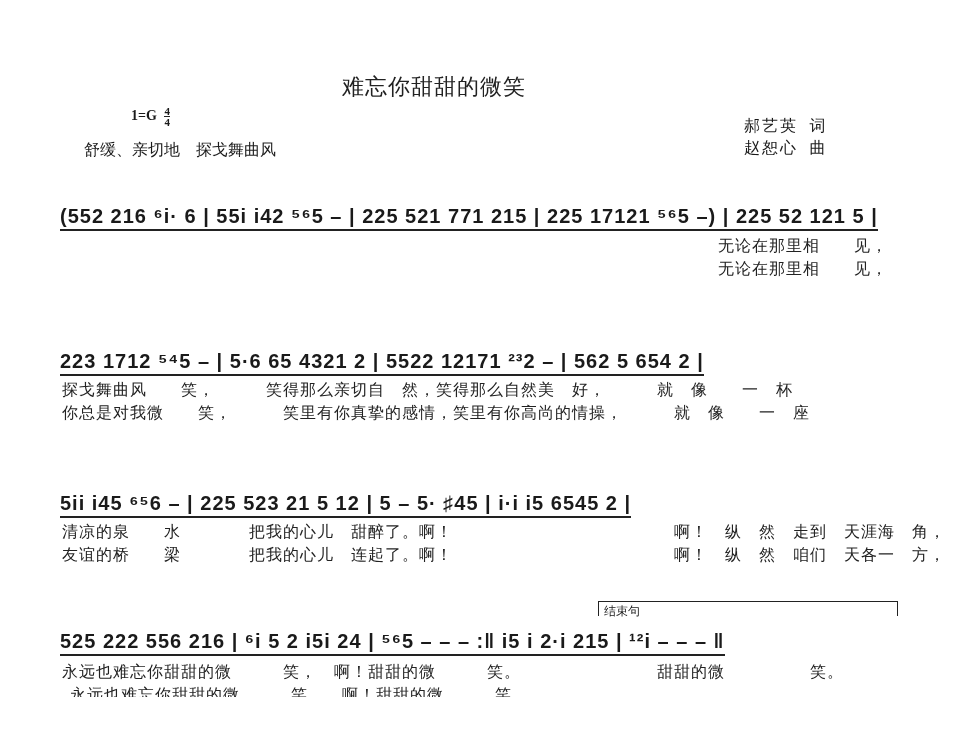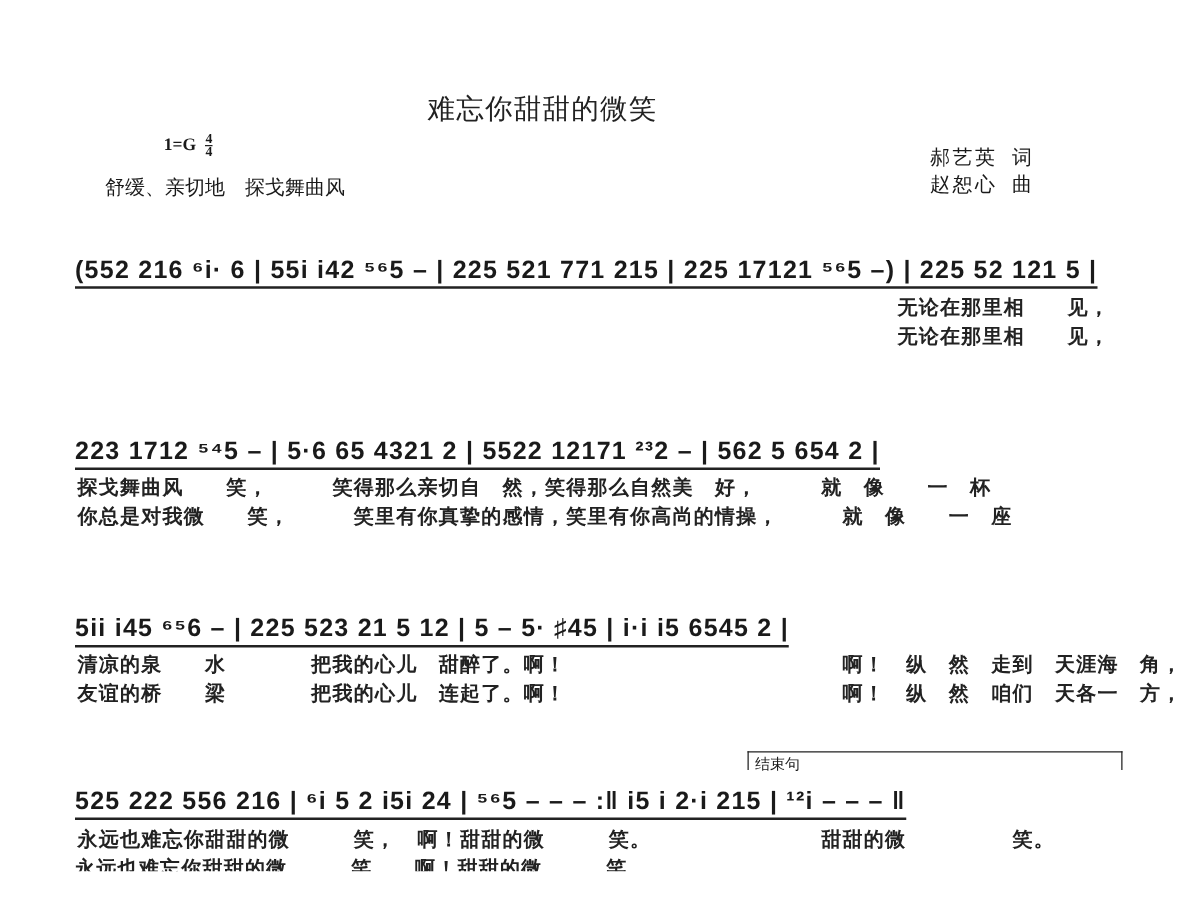--- a/index.html
+++ b/index.html
@@ -8,21 +8,21 @@
   .abs { position:absolute; white-space:nowrap; }
   .title { left:342px; top:72px; font-size:22px; font-family:"DejaVu Sans", sans-serif; letter-spacing:1px; color:#222; }
   .key { left:84px; top:106px; font-size:14px; font-weight:bold; font-family:"Liberation Serif", serif;margin-left:47px; }
   .frac { display:inline-block; vertical-align:middle; text-align:center; font-size:11px; line-height:10px; margin-left:4px; }
   .frac span { display:block; }
   .frac span:first-child { border-bottom:1px solid #222; }
   .tempo { left:84px; top:140px; font-size:16px; }
   .credit { left:744px; font-size:16px; letter-spacing:2px;font-family:Liberation Mono, monospace; }
   .staff { position:absolute; left:60px; width:850px; height:40px; }
   .notes { position:absolute; top:0; left:0; font-family:"Liberation Sans", sans-serif; font-weight:bold; font-size:20px; white-space:nowrap; letter-spacing:1px; }
-  .lyr { position:absolute; font-size:16px; white-space:nowrap; font-family:"DejaVu Serif", serif; letter-spacing:1px; color:#222;font-weight:bold; }
+  .lyr { position:absolute; font-size:16px; white-space:nowrap; font-family:"DejaVu Serif", serif; letter-spacing:1px; color:#222; }
   .ul1 { border-bottom:2px solid #222; padding-bottom:1px; }
   .bracket { position:absolute; left:598px; top:601px; width:298px; height:14px; border-top:1.5px solid #222; border-left:1.5px solid #222; border-right:1.5px solid #222; }
   .bracket-label { position:absolute; left:604px; top:603px; font-size:12px; font-family:"DejaVu Serif", serif;text-align:right; }
 </style>
 </head>
 <body>
 
 <div class="abs title">难忘你甜甜的微笑</div>
 <div class="abs key">
   <span>1=G</span>
@@ -52,13 +52,13 @@
 </div>
 <div class="lyr" style="left:62px;top:522px">清凉的泉　　水　　　　把我的心儿　甜醉了。啊！　　　　　　　　　　　　　啊！　纵　然　走到　天涯海　角，</div>
 <div class="lyr" style="left:62px;top:545px">友谊的桥　　梁　　　　把我的心儿　连起了。啊！　　　　　　　　　　　　　啊！　纵　然　咱们　天各一　方，</div>
 
 <div class="bracket"></div>
 <div class="bracket-label">结束句</div>
 <div class="staff" style="top:630px">
   <div class="notes ul1">525 222 556 216 | ⁶i 5 2 i5i 24 | ⁵⁶5 – – – :‖ i5 i 2·i 215 | ¹²i – – – ‖</div>
 </div>
 <div class="lyr" style="left:62px;top:662px">永远也难忘你甜甜的微　　　笑，　啊！甜甜的微　　　笑。　　　　　　　　甜甜的微　　　　　笑。</div>
-<div class="lyr" style="left:60px;top:685px;height:12px;overflow:hidden">永远也难忘你甜甜的微　　　笑，　啊！甜甜的微　　　笑。</div>
+<div class="lyr" style="left:70px;top:685px;height:12px;overflow:hidden">永远也难忘你甜甜的微　　　笑，　啊！甜甜的微　　　笑。</div>
 
 </body></html>

